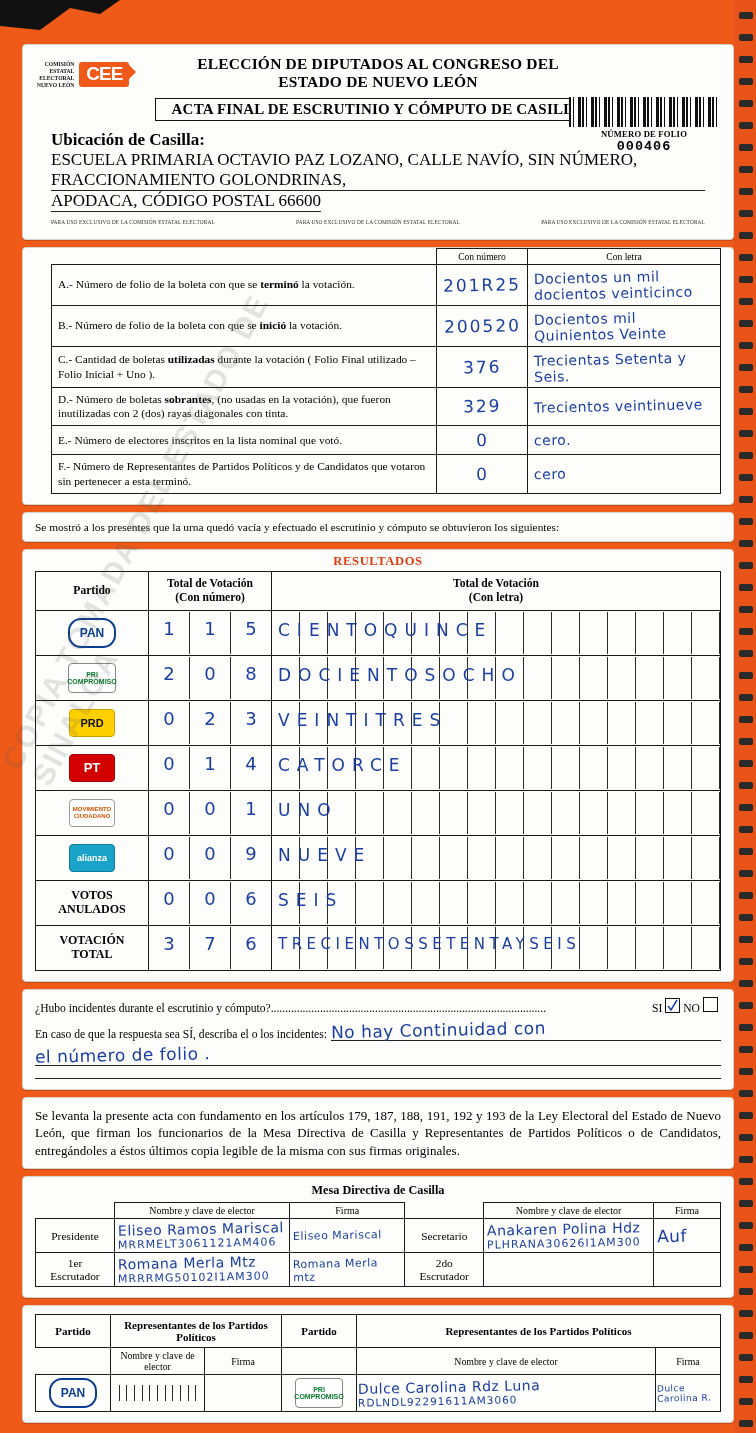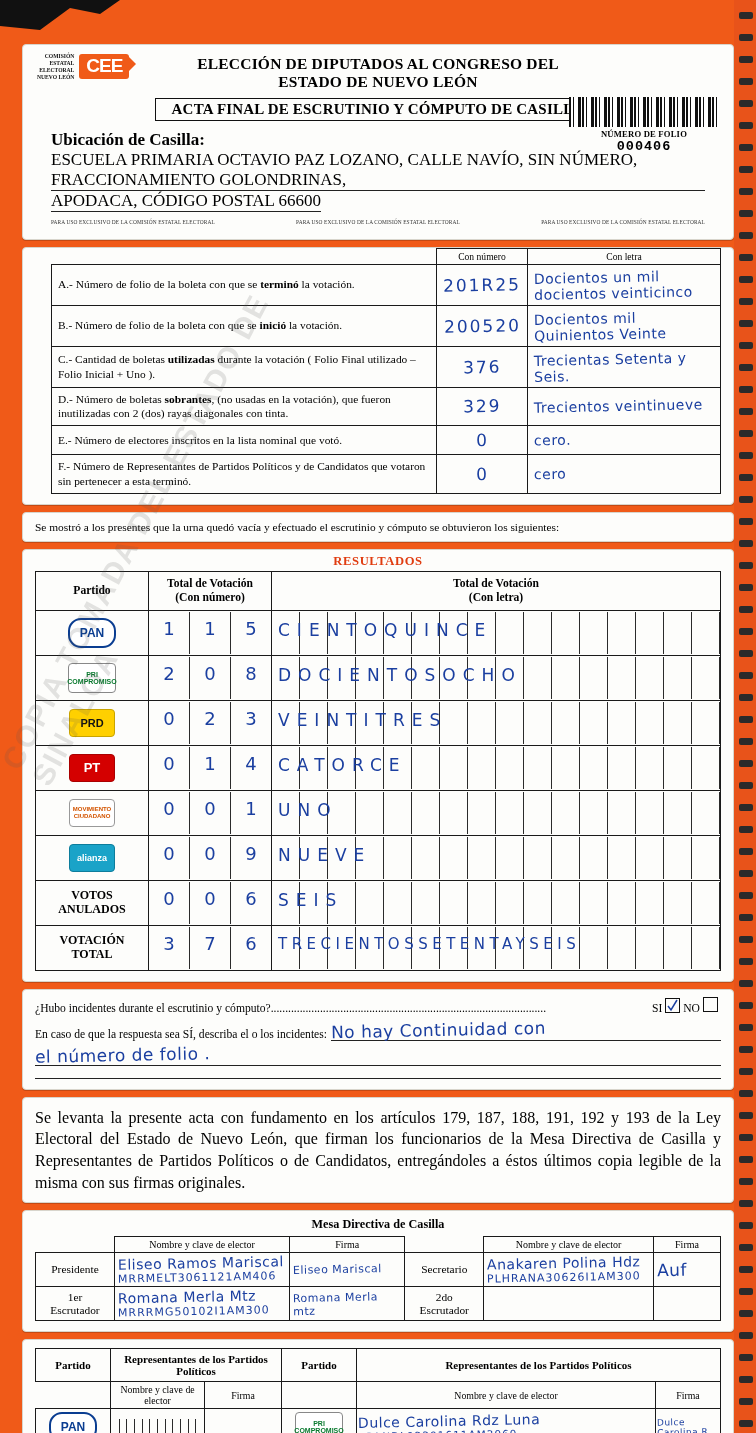--- a/index.html
+++ b/index.html
@@ -13,21 +13,21 @@
   .torn{position:absolute;top:0;left:0;width:120px;height:40px;background:#111;
         clip-path:polygon(0 0,120px 0,100px 14px,70px 8px,40px 30px,0 26px);}
   .spiral{position:absolute;top:0;right:0;width:22px;height:1433px;background:#e8531a;}
   .spiral i{position:absolute;right:3px;width:14px;height:7px;background:#2a2a2a;border-radius:2px;}
   .page{position:absolute;left:22px;top:44px;width:712px;}
   .card{background:#fdfdfb;border:1px solid #d8d5cc;border-radius:4px;margin-bottom:7px;
         box-shadow:0 1px 0 rgba(0,0,0,.18);}
   .acta-no{position:absolute;right:28px;top:50px;font-size:12px;font-weight:bold;color:#9c1b13;letter-spacing:.3px;}
   .hdr{padding:8px 14px 10px 14px;position:relative;}
   h1{font-size:15.5px;text-align:center;margin:2px 0 0 0;line-height:1.15;font-weight:bold;letter-spacing:.2px;}
-  .logo{position:absolute;left:14px;top:8px;display:flex;align-items:center;gap:5px;}
+  .logo{position:absolute;left:14px;top:16px;display:flex;align-items:center;gap:5px;}
   .logo .cee-txt{font-size:5.6px;font-weight:bold;line-height:1.25;text-align:right;color:#111;}
   .logo .cee-box{background:#f05a18;color:#fff;font-family:"Liberation Sans",sans-serif;font-weight:bold;
         font-size:19px;padding:1px 7px 2px 7px;border-radius:3px;letter-spacing:-1px;position:relative;}
   .logo .cee-box:after{content:"";position:absolute;right:-7px;top:2px;border-left:8px solid #f05a18;
         border-top:8px solid transparent;border-bottom:8px solid transparent;}
   .actafinal{border:1.4px solid #111;display:inline-block;padding:2px 16px;font-size:15px;font-weight:bold;
         margin:7px auto 4px auto;letter-spacing:.2px;}
   .center{text-align:center;}
   .folio-wrap{position:absolute;right:14px;top:52px;text-align:center;}
   .barcode{height:30px;width:150px;background:
@@ -65,21 +65,21 @@
   .boxes div{border-right:1px solid #2b2b2b;flex:1;position:relative;}
   .boxes div:last-child{border-right:none;}
   .boxes .hv{position:absolute;left:0;right:0;top:6px;text-align:center;font-family:"DejaVu Sans",sans-serif;
         color:#1b3fa0;font-size:18px;}
   .letline{position:absolute;left:6px;top:8px;font-family:"DejaVu Sans",sans-serif;color:#1b3fa0;font-size:17px;
         letter-spacing:7px;white-space:nowrap;}
   .votos{font-weight:bold;font-size:12px;line-height:1.15;}
   .inc{padding:7px 12px 10px 12px;font-size:11.6px;}
   .dots{display:inline-block;}
   .chk{display:inline-block;width:13px;height:13px;border:1px solid #111;vertical-align:-2px;margin:0 3px;position:relative;}
-  .legal{padding:9px 12px;font-size:16px;line-height:1.35;text-align:justify;}
+  .legal{padding:9px 12px;font-size:13px;line-height:1.35;text-align:justify;}
   .mesa-title{text-align:center;font-weight:bold;font-size:12.2px;padding:6px 0 4px 0;}
   .t3{font-size:10.6px;}
   .t3 td{border:1px solid #1a1a1a;padding:2px 3px;}
   .t3 .sub{text-align:center;font-size:10px;padding:2px;}
   .rolec{width:72px;text-align:center;font-size:11.4px;line-height:1.1;}
   .sigcell{height:26px;}
   .t4{font-size:10.6px;}
   .t4 td,.t4 th{border:1px solid #1a1a1a;}
   .t4 th{font-weight:bold;padding:4px 2px;font-size:11px;}
   .t4 .sub{text-align:center;font-size:9.8px;padding:2px;font-weight:normal;}

